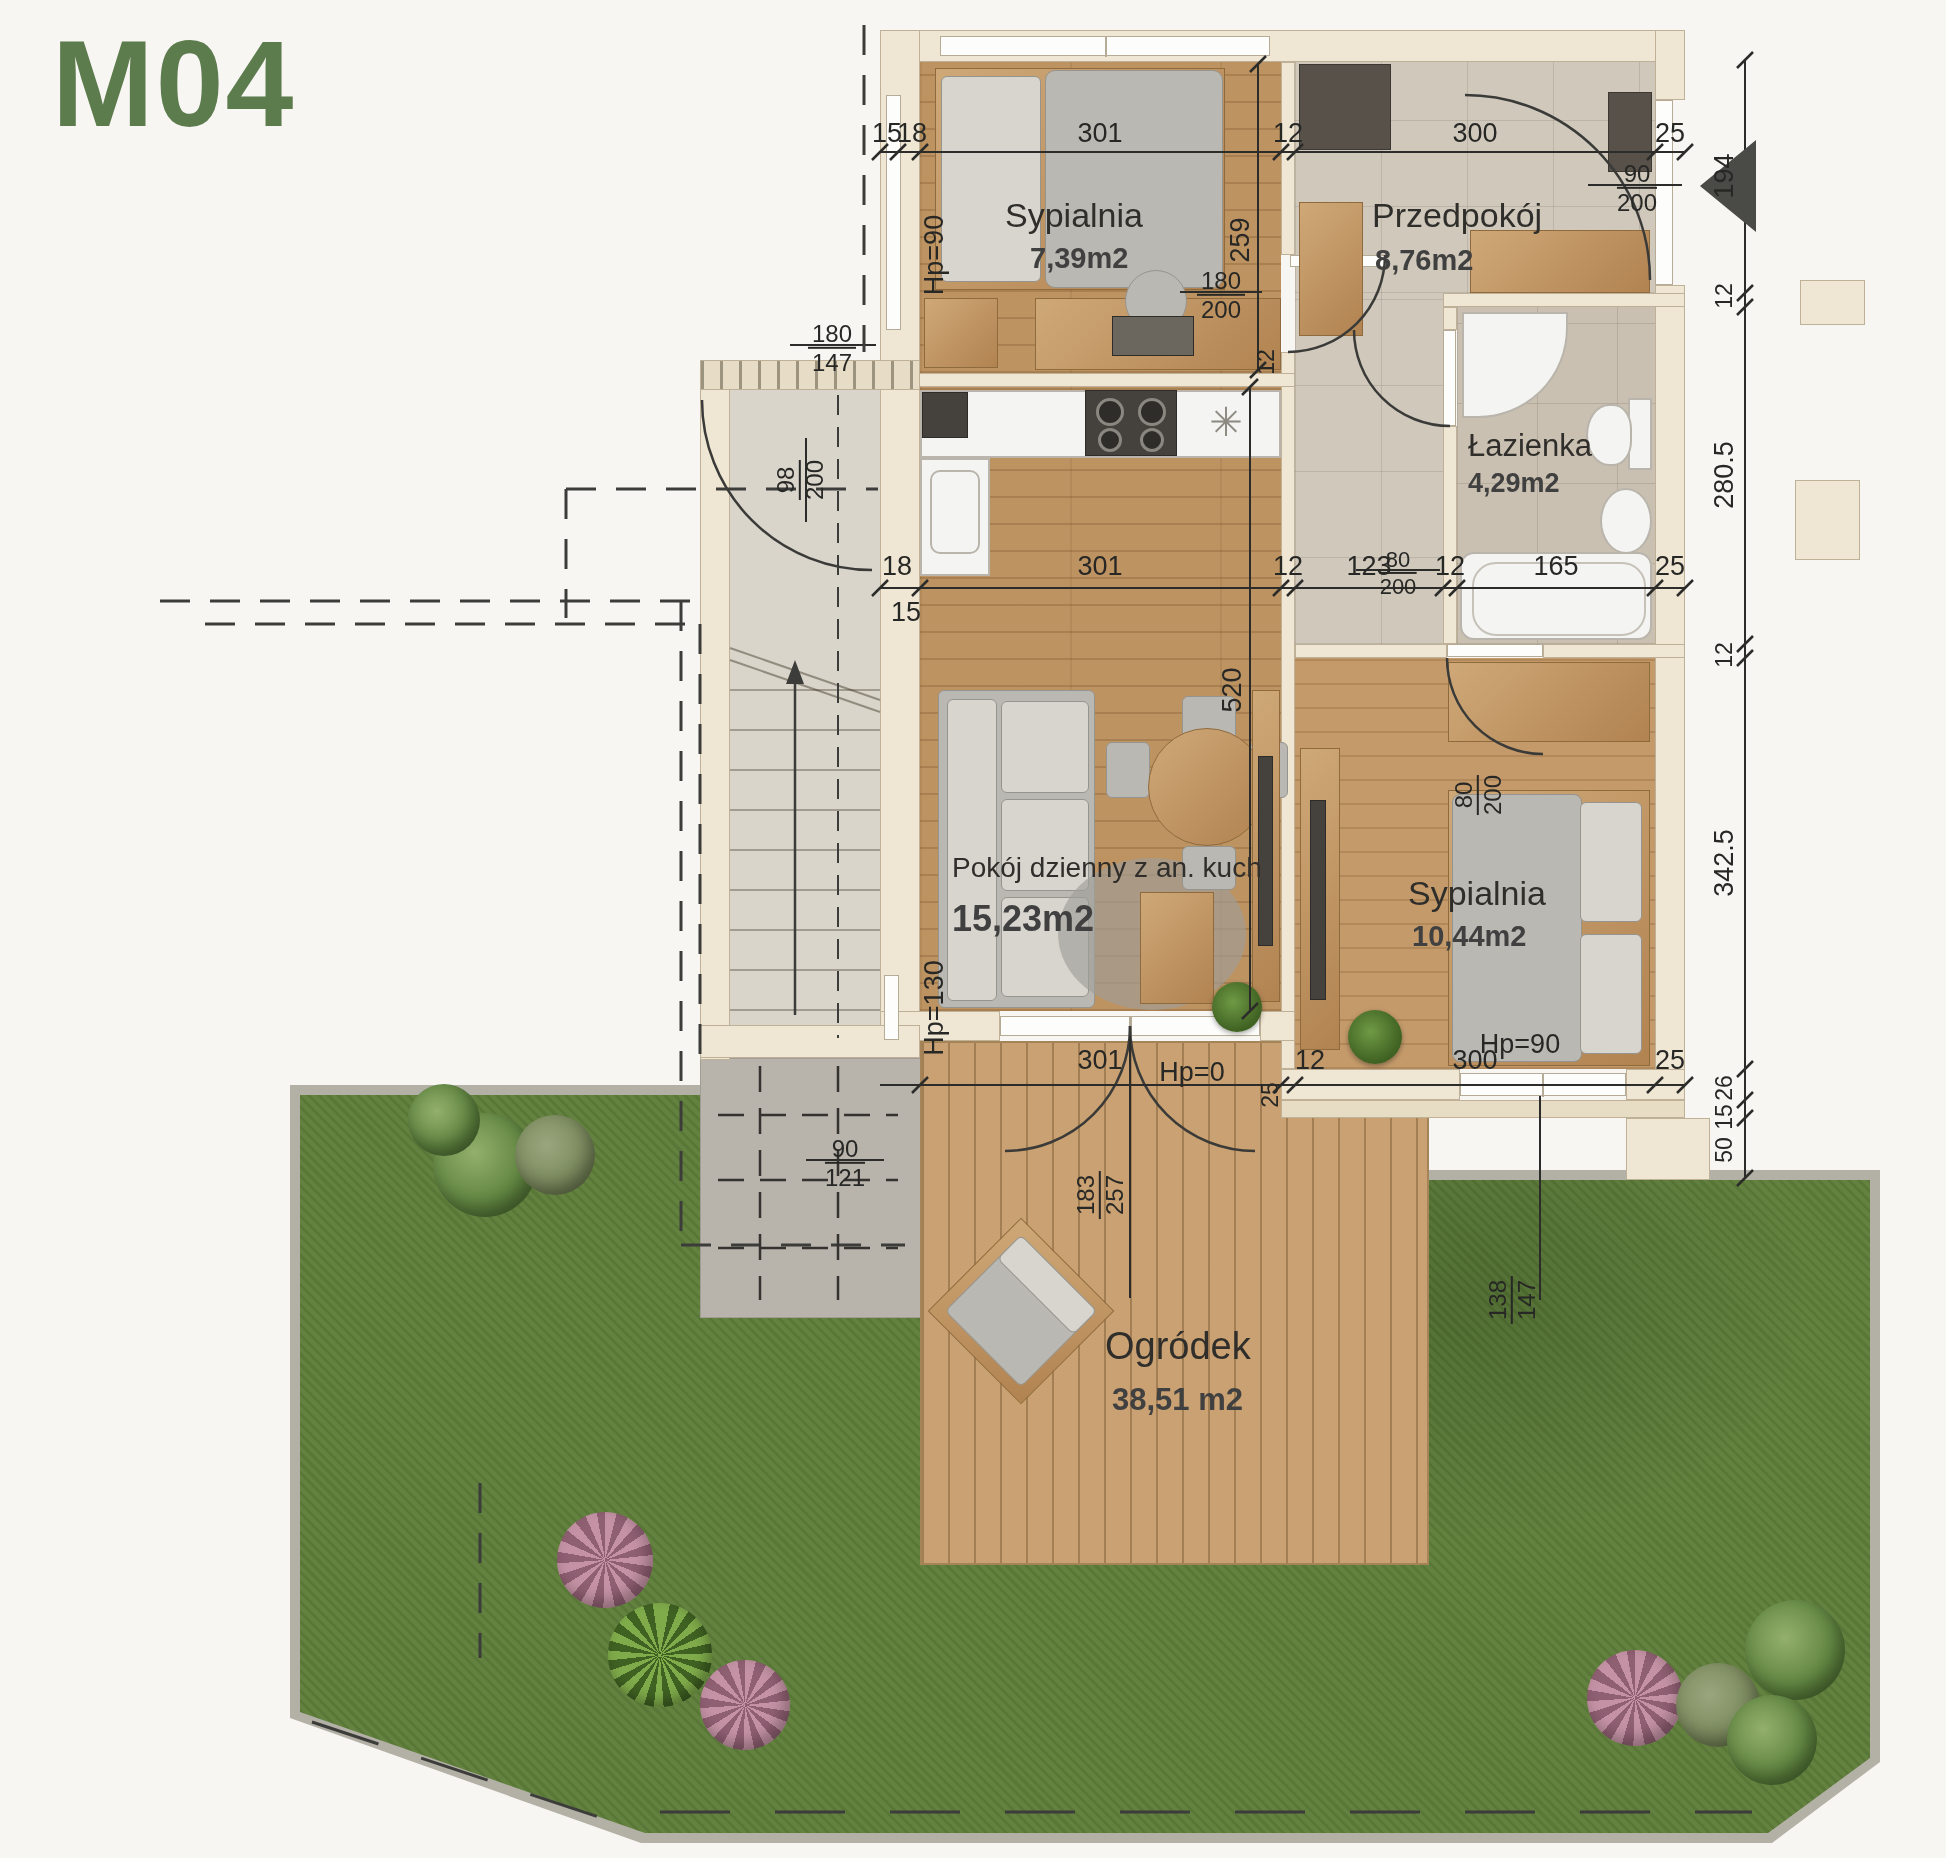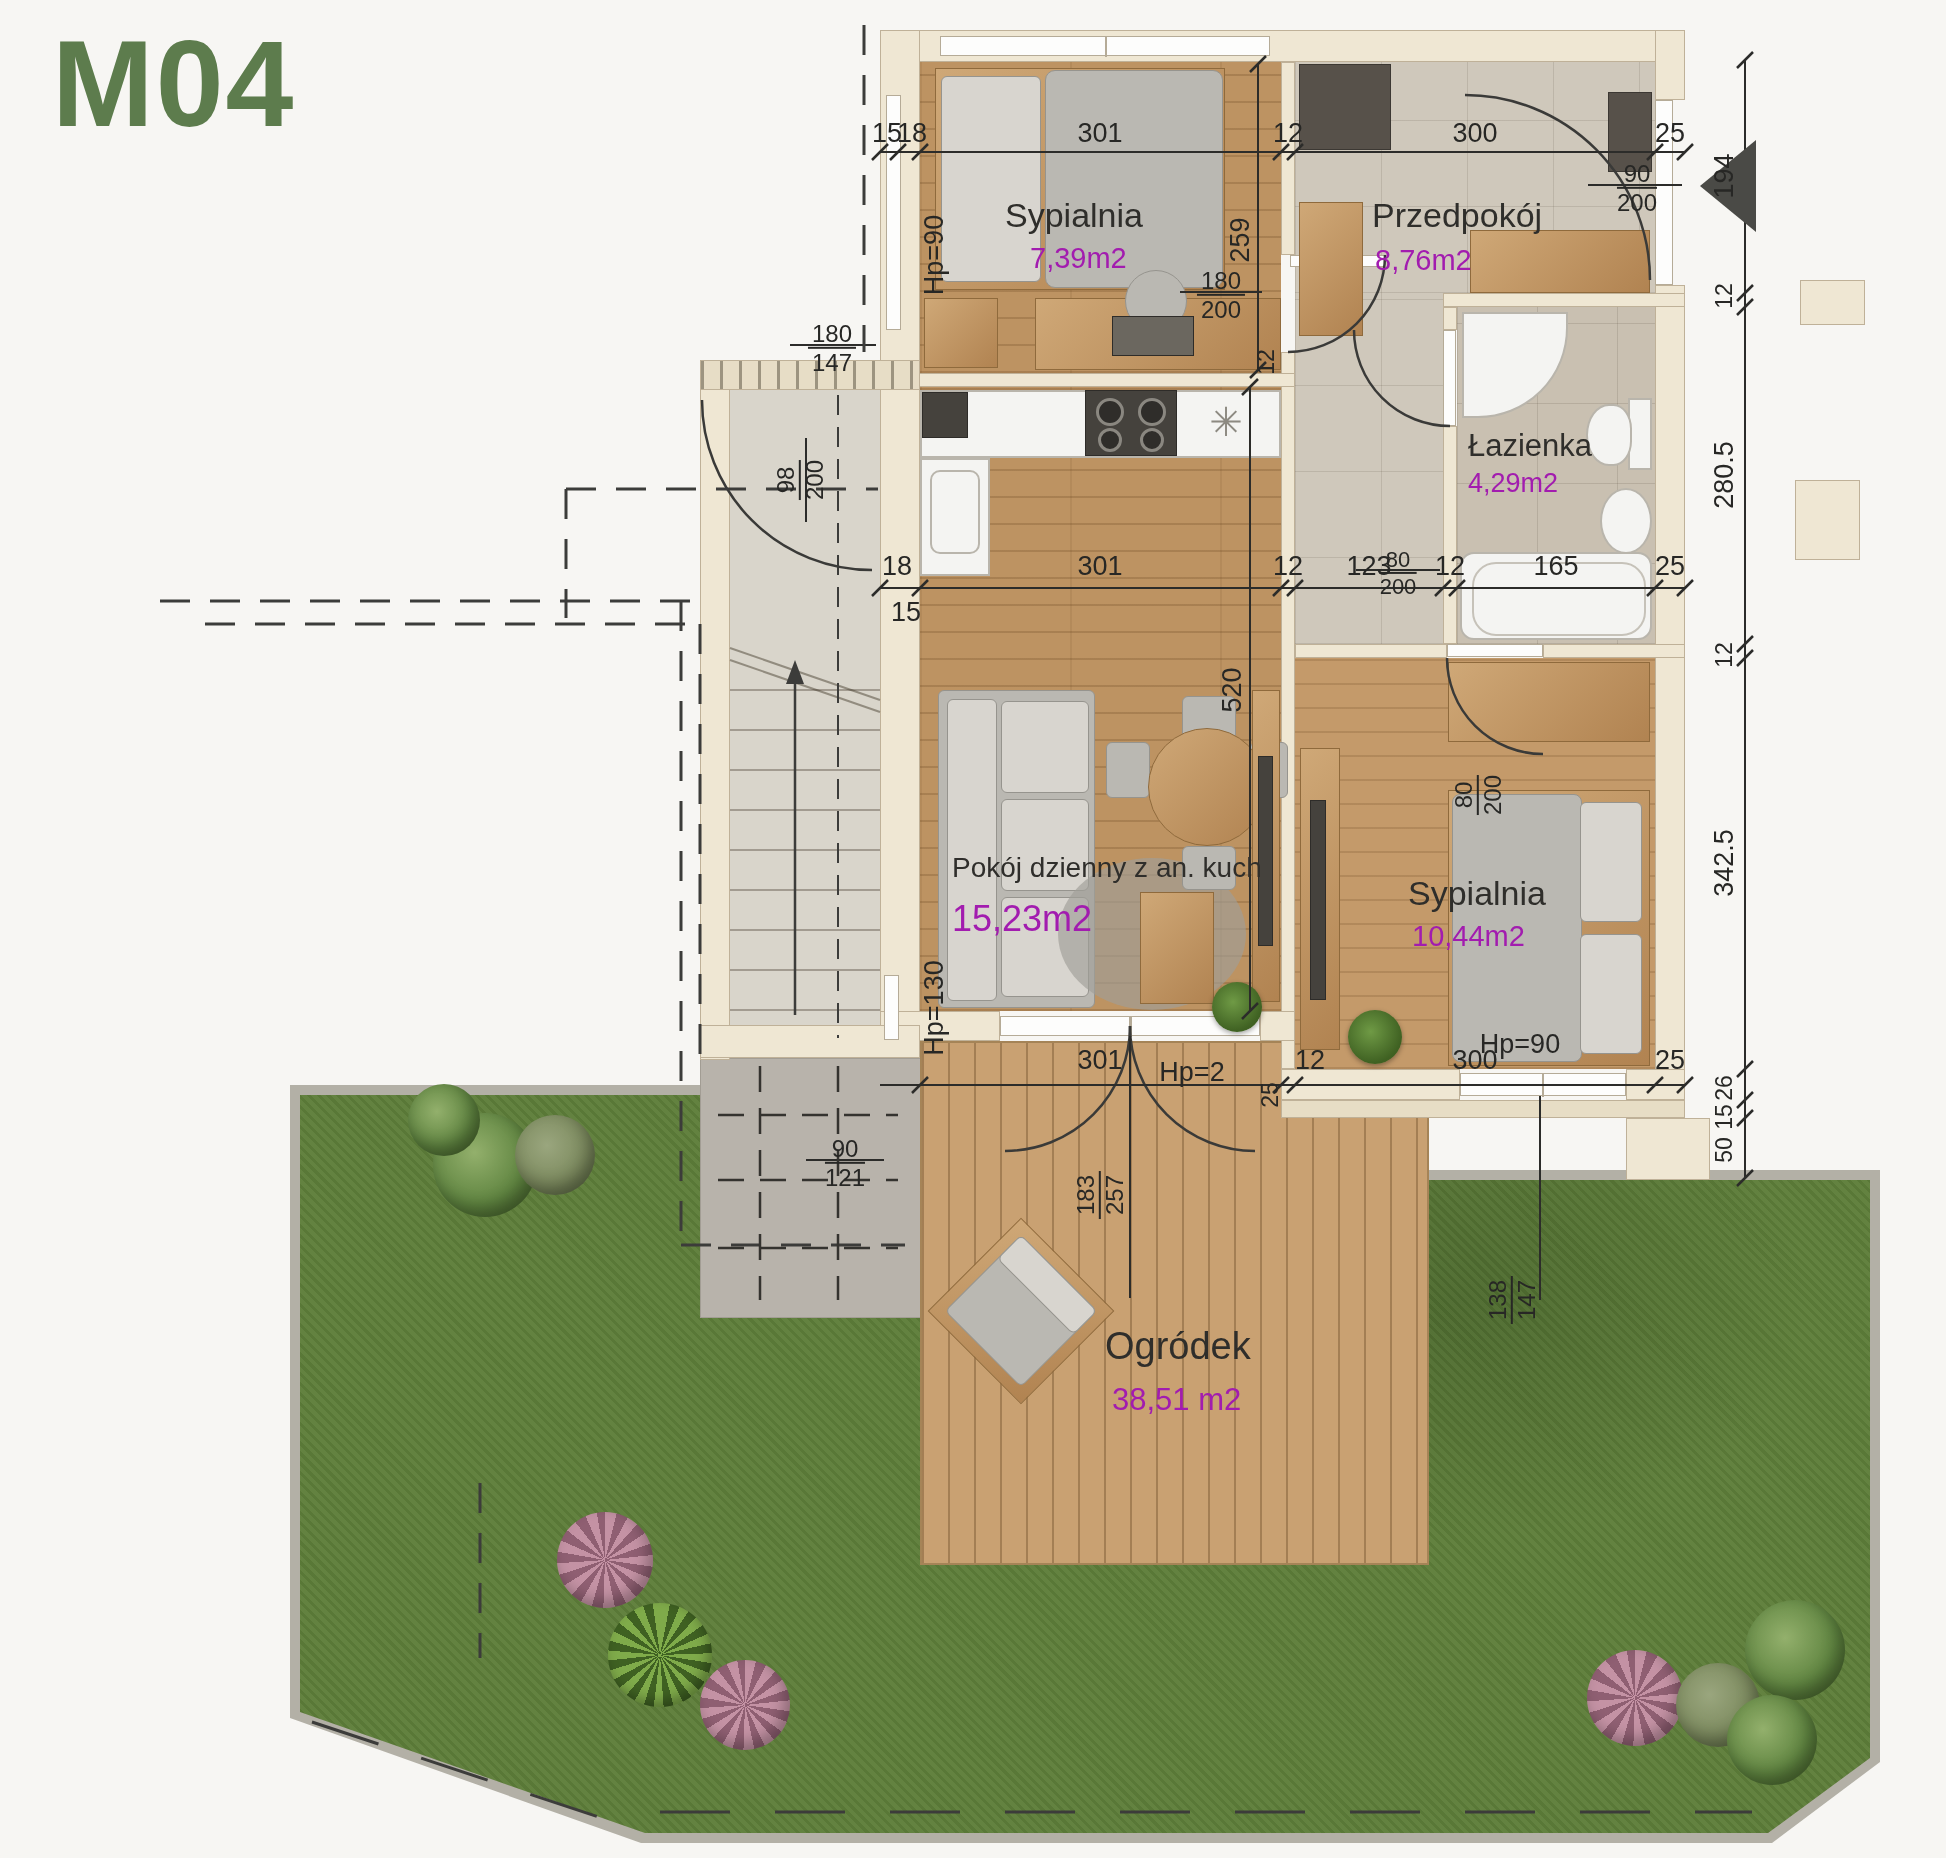--- a/index.html
+++ b/index.html
@@ -62,21 +62,21 @@
   .rug{background:rgba(160,158,152,.65);border-radius:50%;}
   
   .dt{position:absolute;transform:translate(-50%,-50%);font-size:27px;font-weight:500;white-space:nowrap;color:#272725;}
   .dt.small{font-size:23px;}
   .dt.rot{transform:translate(-50%,-50%) rotate(-90deg);}
   .frac{position:absolute;transform:translate(-50%,-50%);text-align:center;font-size:24px;font-weight:500;color:#272725;line-height:1.05;}
   .frac.rot{transform:translate(-50%,-50%) rotate(-90deg);}
   .frac .top{display:block;border-bottom:2px solid #272725;padding:0 4px 1px;}
   .frac .bot{display:block;padding-top:1px;}
   .room-name{position:absolute;font-size:34px;font-weight:500;color:#2f2e2b;white-space:nowrap;}
-  .room-area{position:absolute;font-size:29px;font-weight:400;color:#a21caf;white-space:nowrap;}
+  .room-area{position:absolute;font-size:29px;font-weight:700;color:#404040;white-space:nowrap;}
   svg.overlay{position:absolute;left:0;top:0;pointer-events:none;}
   .star{position:absolute;font-size:40px;color:#8d8a82;transform:translate(-50%,-50%);}
 </style>
 </head>
 <body>
 
 <div id="stage">
 
   <div class="abs title" style="left:52px;top:14px;color:#5d7c4d;">M04</div>
 
@@ -372,16 +372,16 @@
     <span class="top">183</span>
       <span class="bot">257</span>
     </div>
   <div class="frac rot" style="left:1512px;top:1300px;">
     <span class="top">138</span>
       <span class="bot">147</span>
     </div>
 
   <div class="dt rot" style="left:934px;top:255px;">Hp=90</div>
   <div class="dt rot" style="left:934px;top:1008px;">Hp=130</div>
-  <div class="dt" style="left:1192px;top:1072px;">Hp=2</div>
+  <div class="dt" style="left:1192px;top:1072px;">Hp=0</div>
   <div class="dt" style="left:1520px;top:1044px;">Hp=90</div>
 
 </div>
 
 </body></html>

